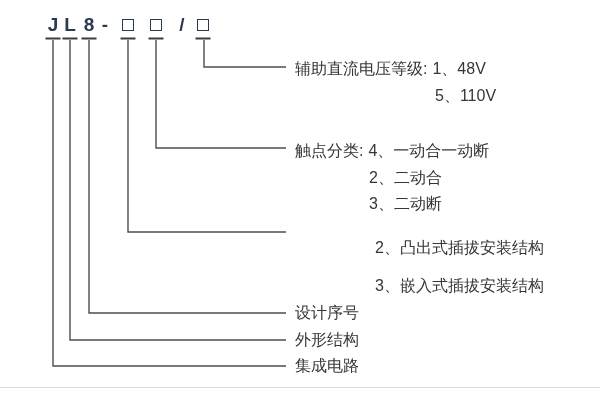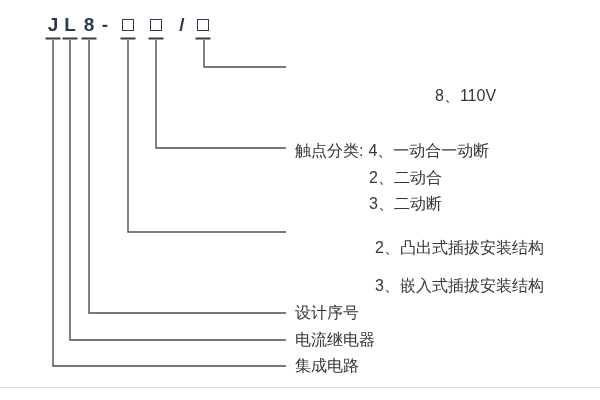--- a/index.html
+++ b/index.html
@@ -83,22 +83,25 @@
 
   <span class="model-char" style="left:53px">J</span>
   <span class="model-char" style="left:70px">L</span>
   <span class="model-char" style="left:89px">8</span>
   <span class="model-char" style="left:105px">-</span>
   <span class="model-box" style="left:128px"></span>
   <span class="model-box" style="left:156px"></span>
   <span class="model-char" style="left:182px">/</span>
   <span class="model-box" style="left:203px"></span>
 
+  <div class="row" style="left:295px; top:61px">
+    <span class="lbl">辅助直流电压等级:</span><span>1、48V</span>
+  </div>
   <div class="row" style="left:435px; top:88px">
-    <span>8、110V</span>
+    <span>5、110V</span>
   </div>
 
   <div class="row" style="left:295px; top:143px">
     <span class="lbl">触点分类:</span><span>4、一动合一动断</span>
   </div>
   <div class="row" style="left:369px; top:170px">
     <span>2、二动合</span>
   </div>
   <div class="row" style="left:369px; top:196px">
     <span>3、二动断</span>
@@ -108,19 +111,19 @@
     <span>2、凸出式插拔安装结构</span>
   </div>
   <div class="row" style="left:375px; top:278px">
     <span>3、嵌入式插拔安装结构</span>
   </div>
 
   <div class="row" style="left:295px; top:305px">
     <span>设计序号</span>
   </div>
   <div class="row" style="left:295px; top:332px">
-    <span>电流继电器</span>
+    <span>外形结构</span>
   </div>
   <div class="row" style="left:295px; top:358px">
     <span>集成电路</span>
   </div>
 
 </div>
 
 </body></html>

